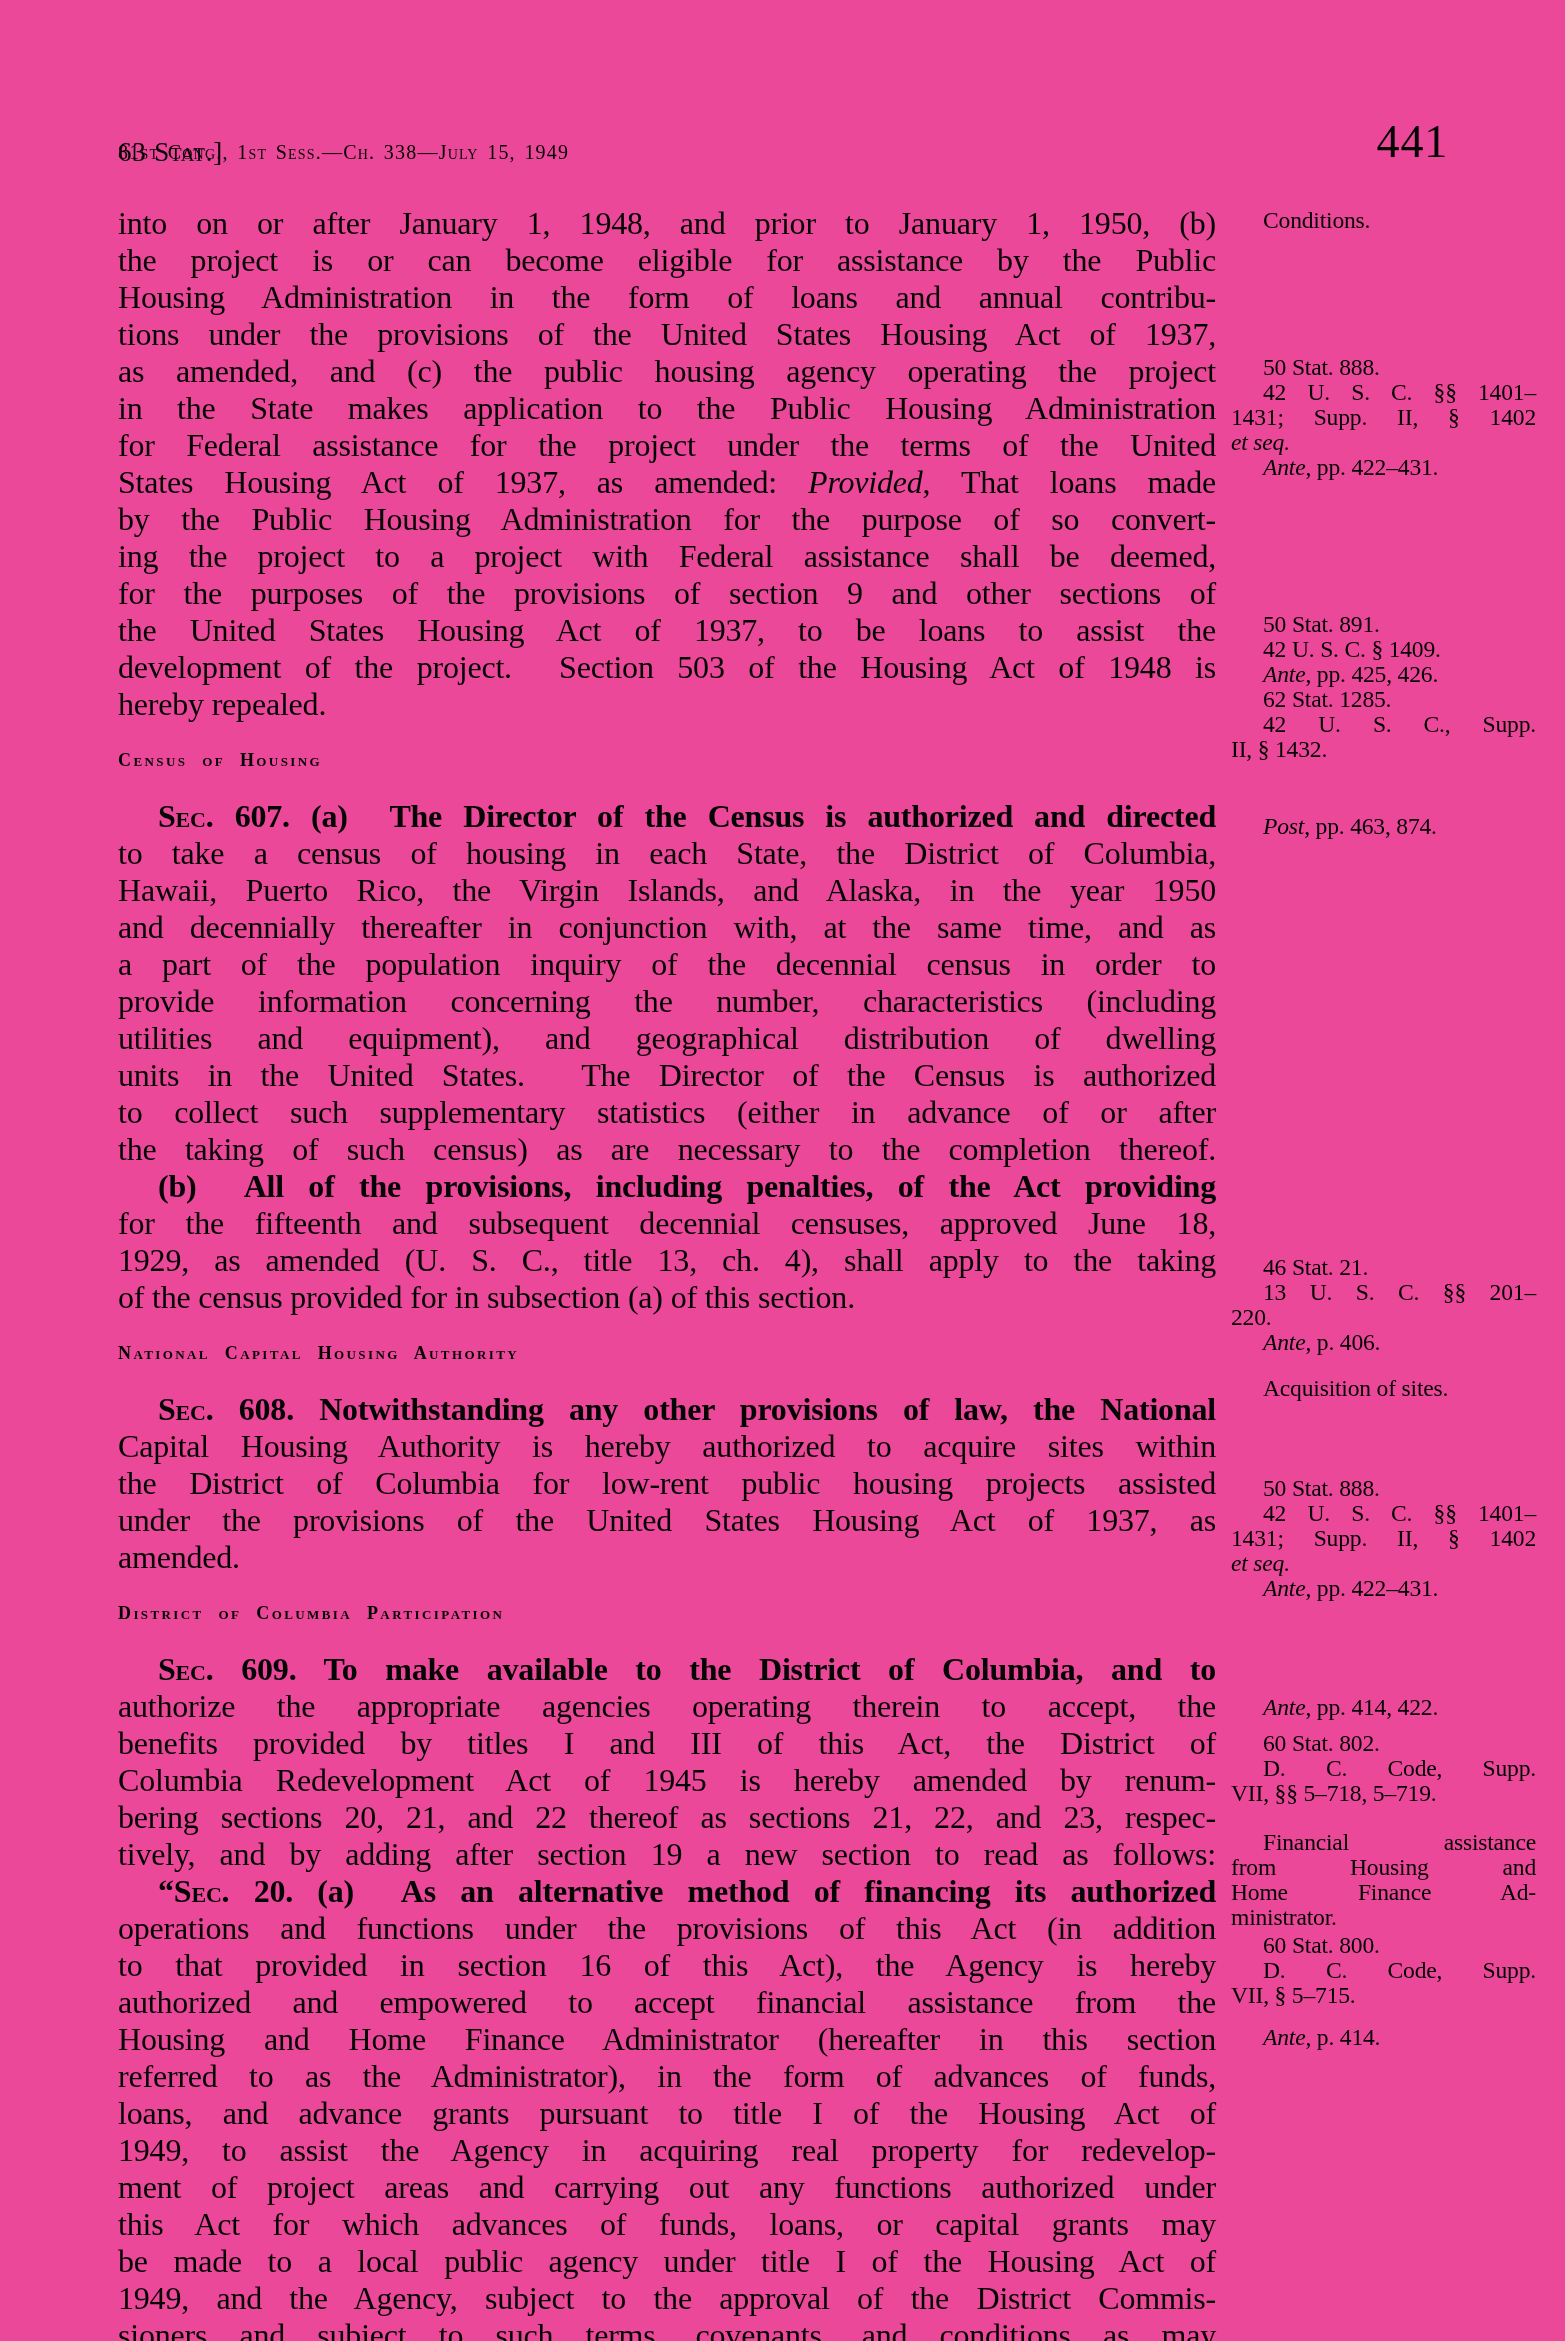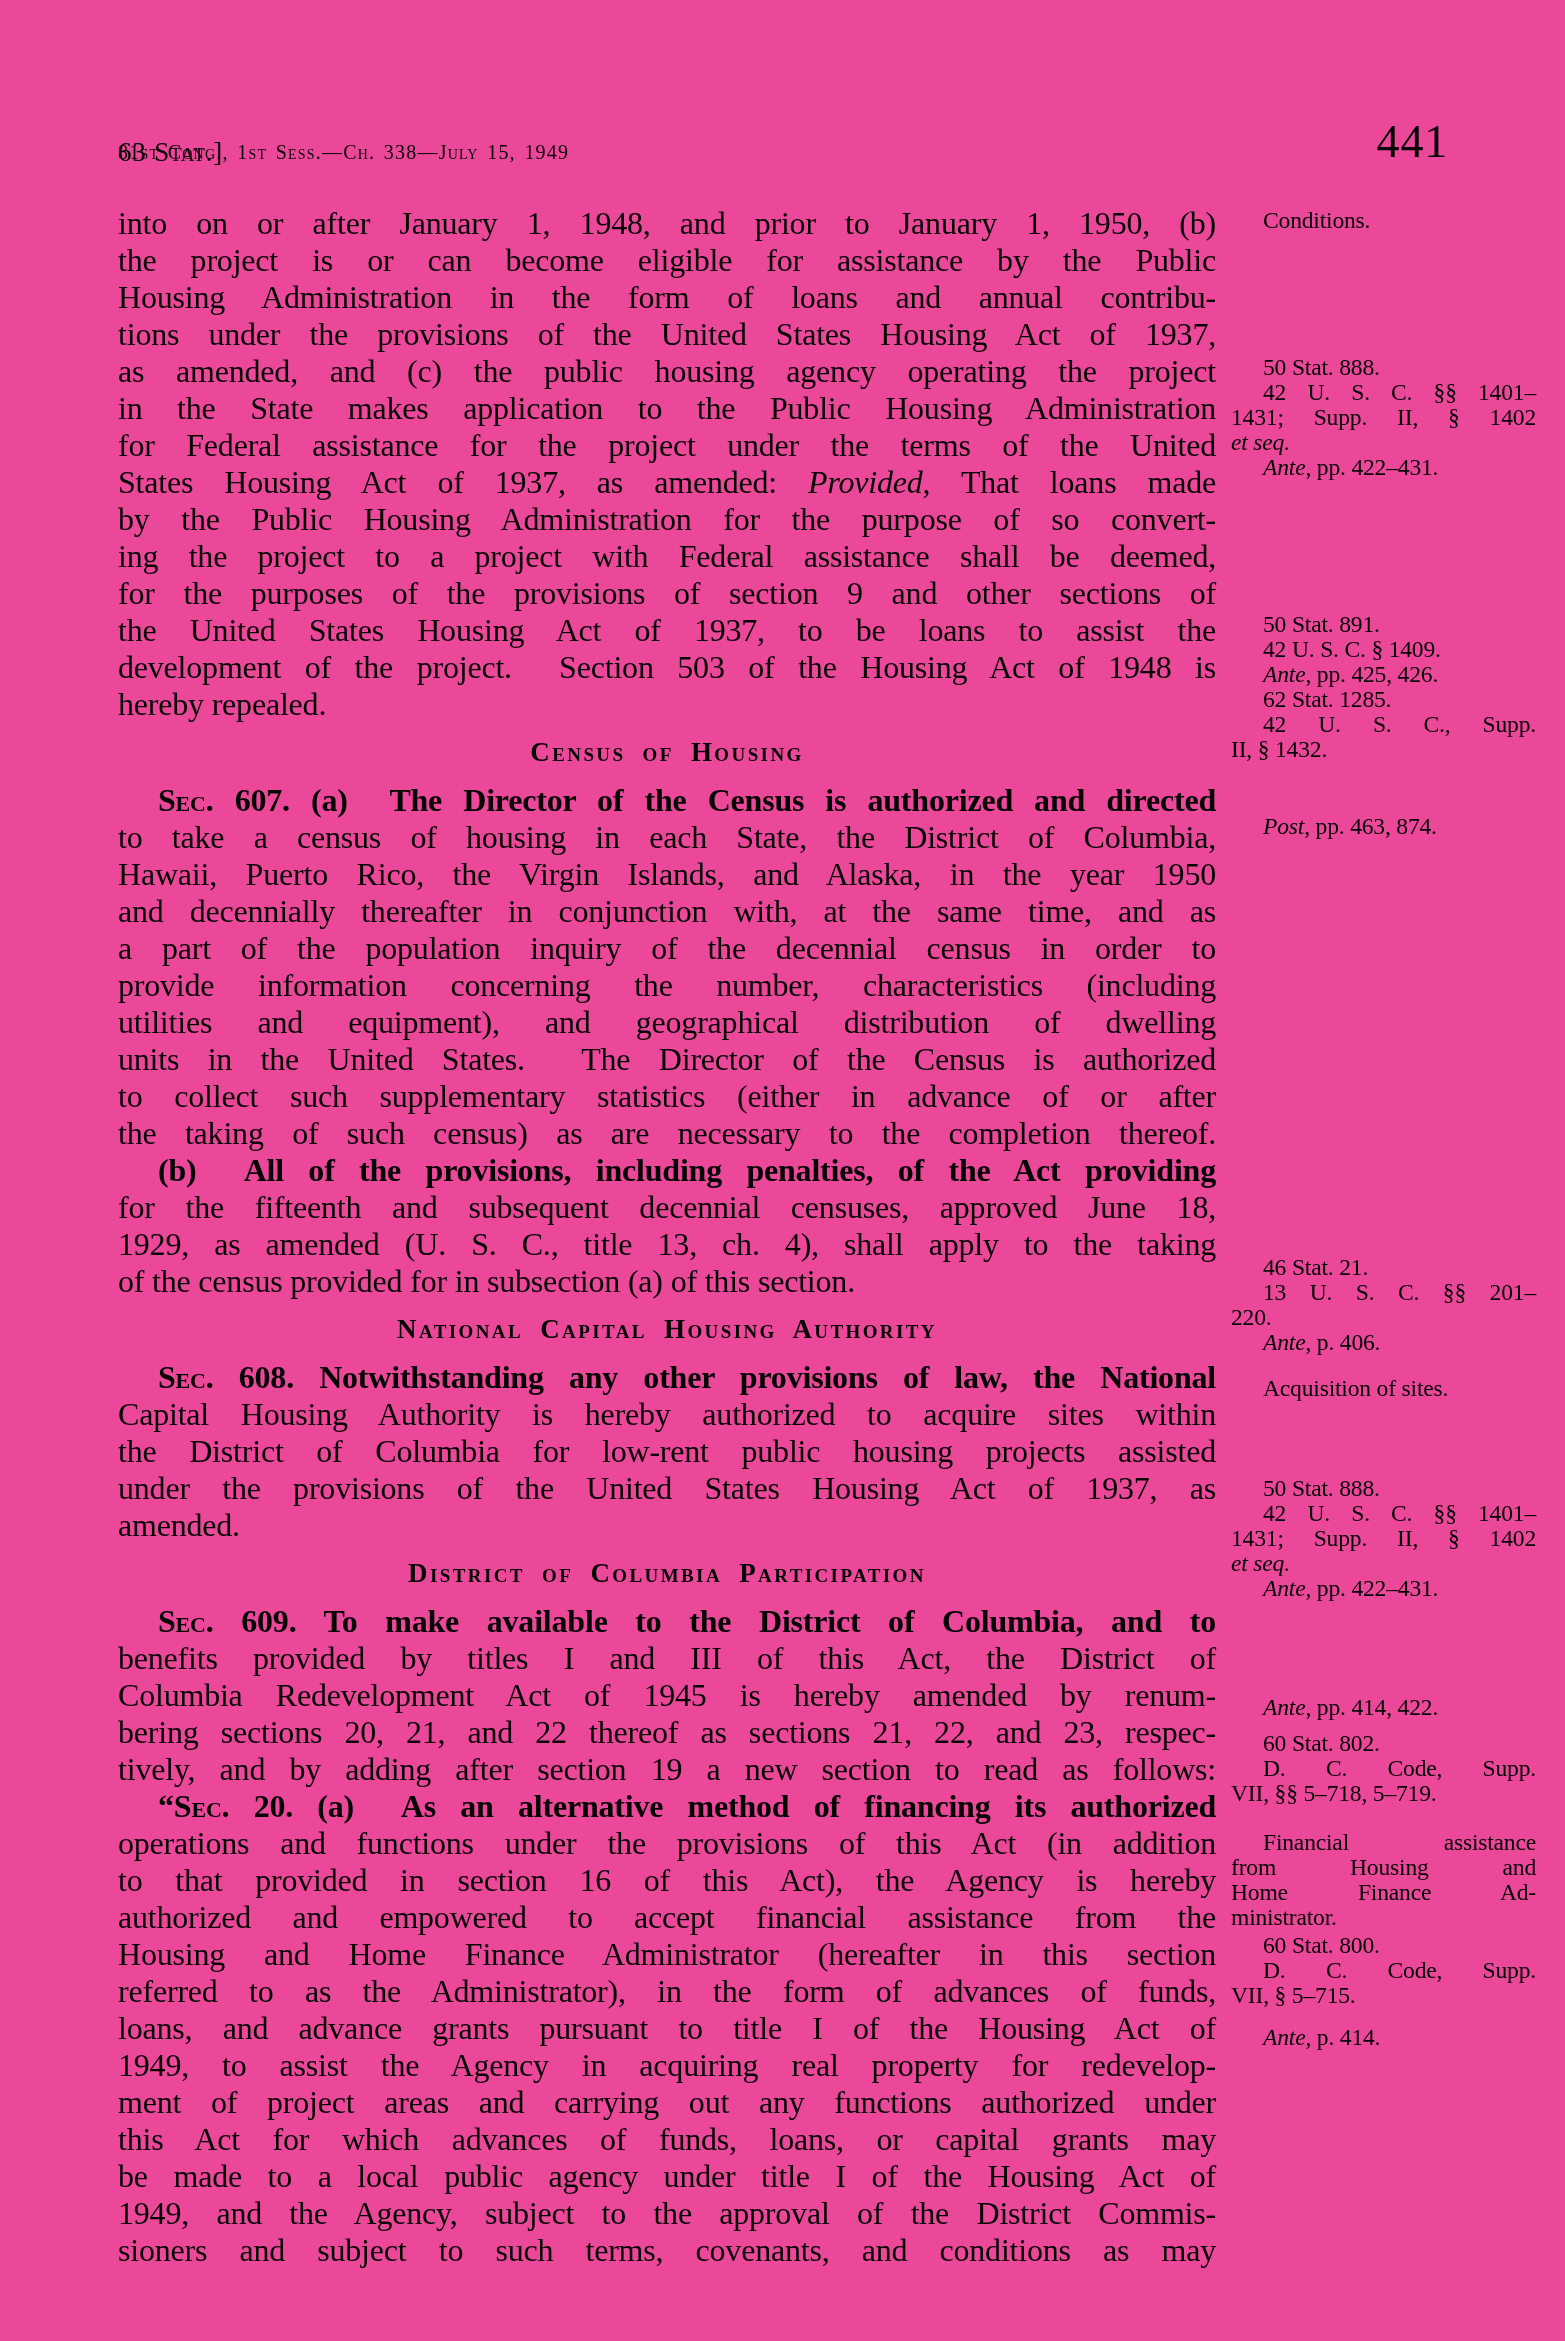--- a/index.html
+++ b/index.html
@@ -44,24 +44,24 @@
     width: 1098px;
     font-size: 32px;
     line-height: 37px;
     letter-spacing: -0.2px;
   }
   .para { margin: 0; }
   .bl { height: 37px; overflow: visible; }
   .ind { text-indent: 40px; font-weight: bold; }
   .j { text-align: justify; text-align-last: justify; text-justify: inter-word; }
   .heading {
-    text-align: center;
-    font-size: 27px;
+    text-align: left;
+    font-size: 18px;
     line-height: 37px;
-    margin: 11px 0;
+    margin: 19px 0;
     font-variant: small-caps;
     font-weight: bold;
     letter-spacing: 2.4px;
     word-spacing: 8px;
   }
   
   .margin-col {
     position: absolute;
     left: 1231px; top: 0;
     width: 305px; height: 2204px;
@@ -125,20 +125,21 @@
       <div class="para">
         <div class="bl j ind"><sc>Sec.</sc> 608. Notwithstanding any other provisions of law, the National</div>
         <div class="bl j">Capital Housing Authority is hereby authorized to acquire sites within</div>
         <div class="bl j">the District of Columbia for low-rent public housing projects assisted</div>
         <div class="bl j">under the provisions of the United States Housing Act of 1937, as</div>
         <div class="bl">amended.</div>
       </div>
       <div class="heading">District of Columbia Participation</div>
       <div class="para">
         <div class="bl j ind"><sc>Sec.</sc> 609. To make available to the District of Columbia, and to</div>
+        <div class="bl j">authorize the appropriate agencies operating therein to accept, the</div>
         <div class="bl j">benefits provided by titles I and III of this Act, the District of</div>
         <div class="bl j">Columbia Redevelopment Act of 1945 is hereby amended by renum-</div>
         <div class="bl j">bering sections 20, 21, and 22 thereof as sections 21, 22, and 23, respec-</div>
         <div class="bl j">tively, and by adding after section 19 a new section to read as follows:</div>
       </div>
       <div class="para">
         <div class="bl j ind">“<sc>Sec.</sc> 20. (a)&nbsp; As an alternative method of financing its authorized</div>
         <div class="bl j">operations and functions under the provisions of this Act (in addition</div>
         <div class="bl j">to that provided in section 16 of this Act), the Agency is hereby</div>
         <div class="bl j">authorized and empowered to accept financial assistance from the</div>

